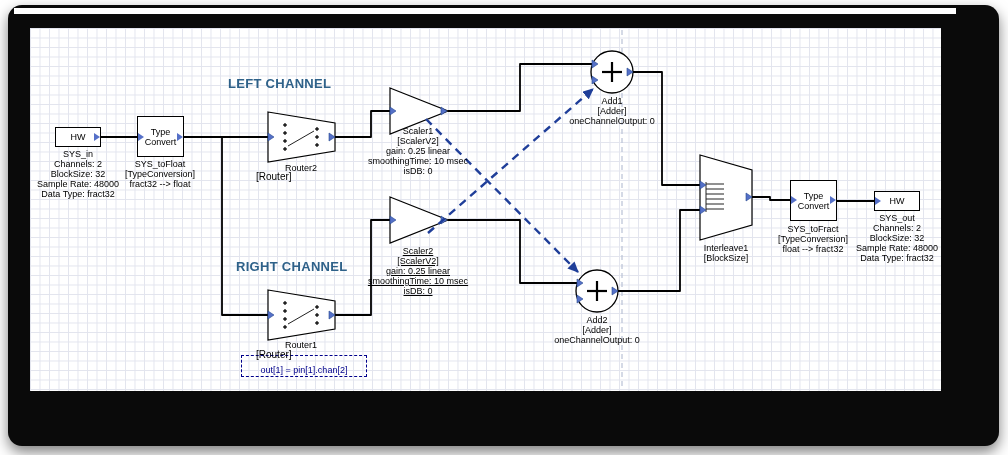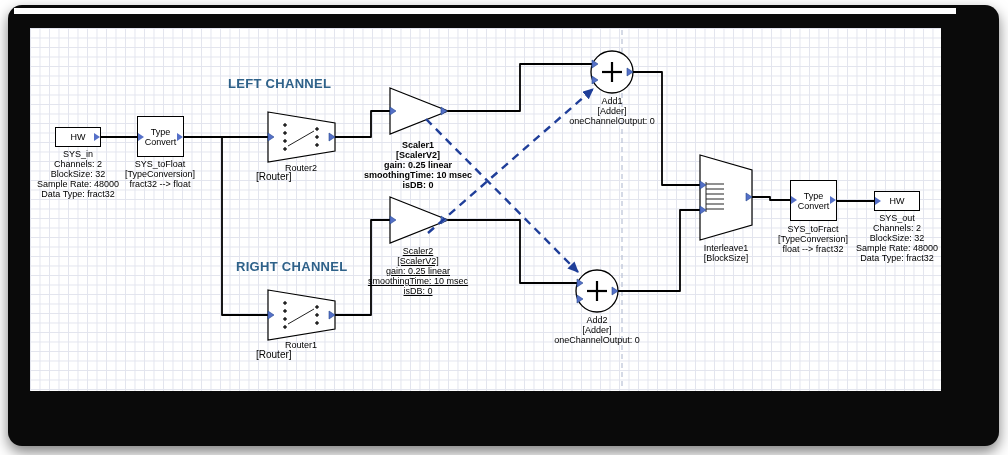--- a/index.html
+++ b/index.html
@@ -146,23 +146,26 @@
   <div class="cap" style="left:105px; top:159px; width:110px;">
     <div>SYS_toFloat</div>
     <div>[TypeConversion]</div>
     <div>fract32 --&gt; float</div>
   </div>
 
   <div class="cap" style="left:256px; top:163px; width:90px;">Router2</div>
   <div class="rtype" style="left:256px; top:172px; width:90px;">[Router]</div>
 
   <div class="cap" style="left:256px; top:340px; width:90px;">Router1</div>
+  <div class="note" style="left:241px; top:355px; width:126px; height:22px;">
+    <span>out[1] = pin[1].chan[2]</span>
+  </div>
   <div class="rtype" style="left:256px; top:350px; width:90px;">[Router]</div>
 
-  <div class="cap" style="left:358px; top:140px; width:120px;font-weight:bold;">
+  <div class="cap" style="left:358px; top:126px; width:120px;">
     <div>Scaler1</div>
     <div>[ScalerV2]</div>
     <div>gain: 0.25 linear</div>
     <div>smoothingTime: 10 msec</div>
     <div>isDB: 0</div>
   </div>
   <div class="cap" style="left:358px; top:246px; width:120px;text-decoration:underline;">
     <div>Scaler2</div>
     <div>[ScalerV2]</div>
     <div>gain: 0.25 linear</div>

